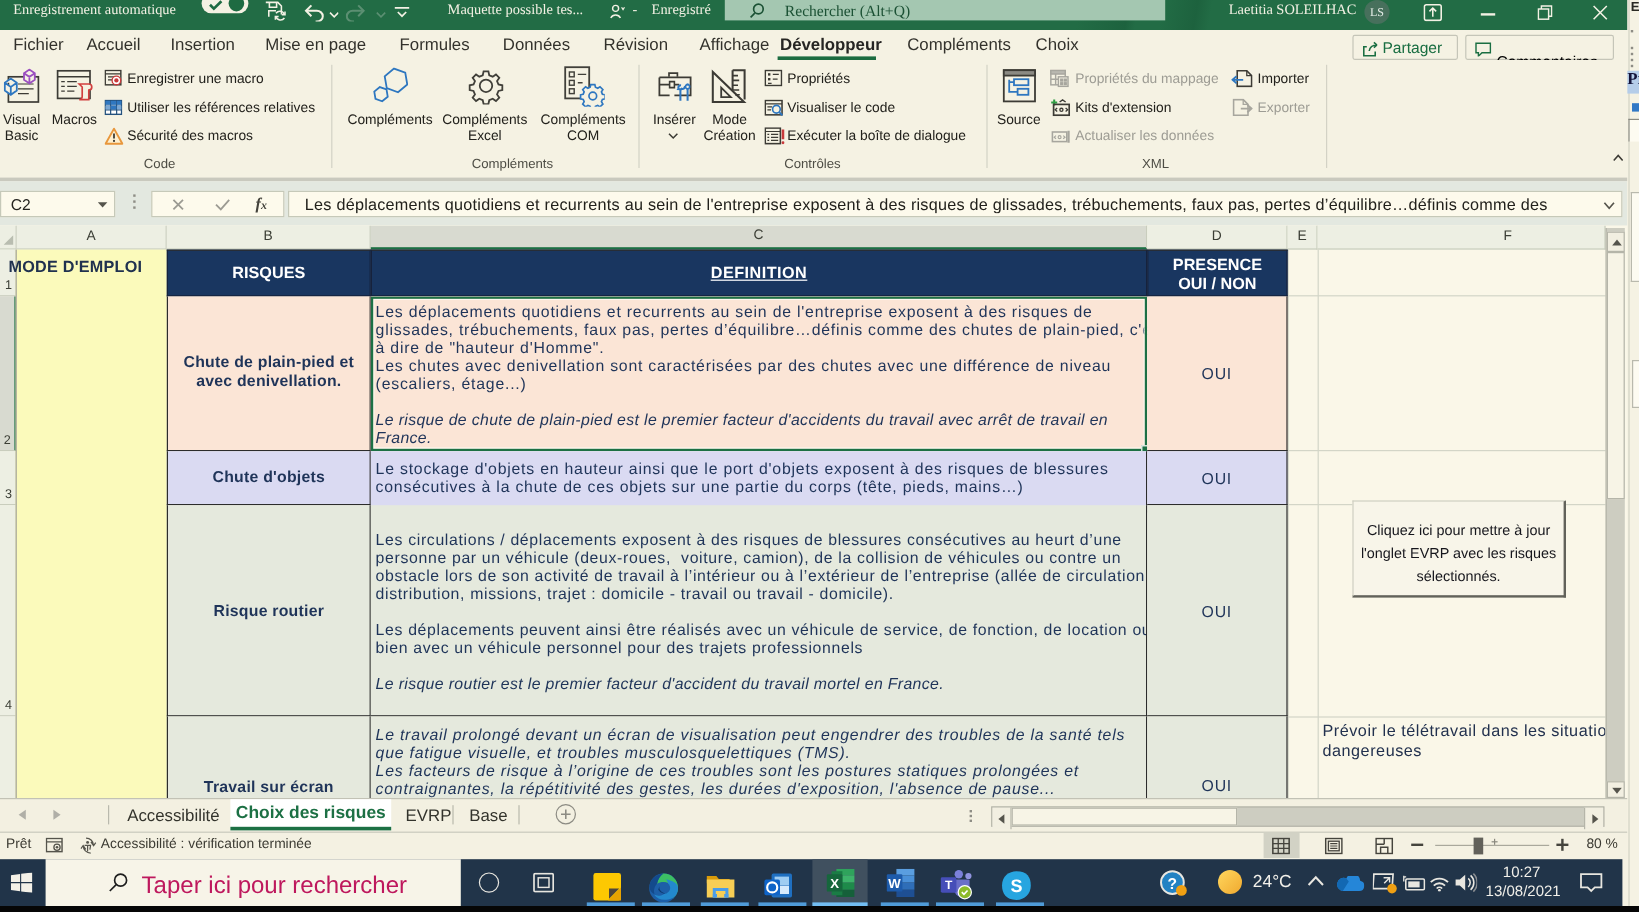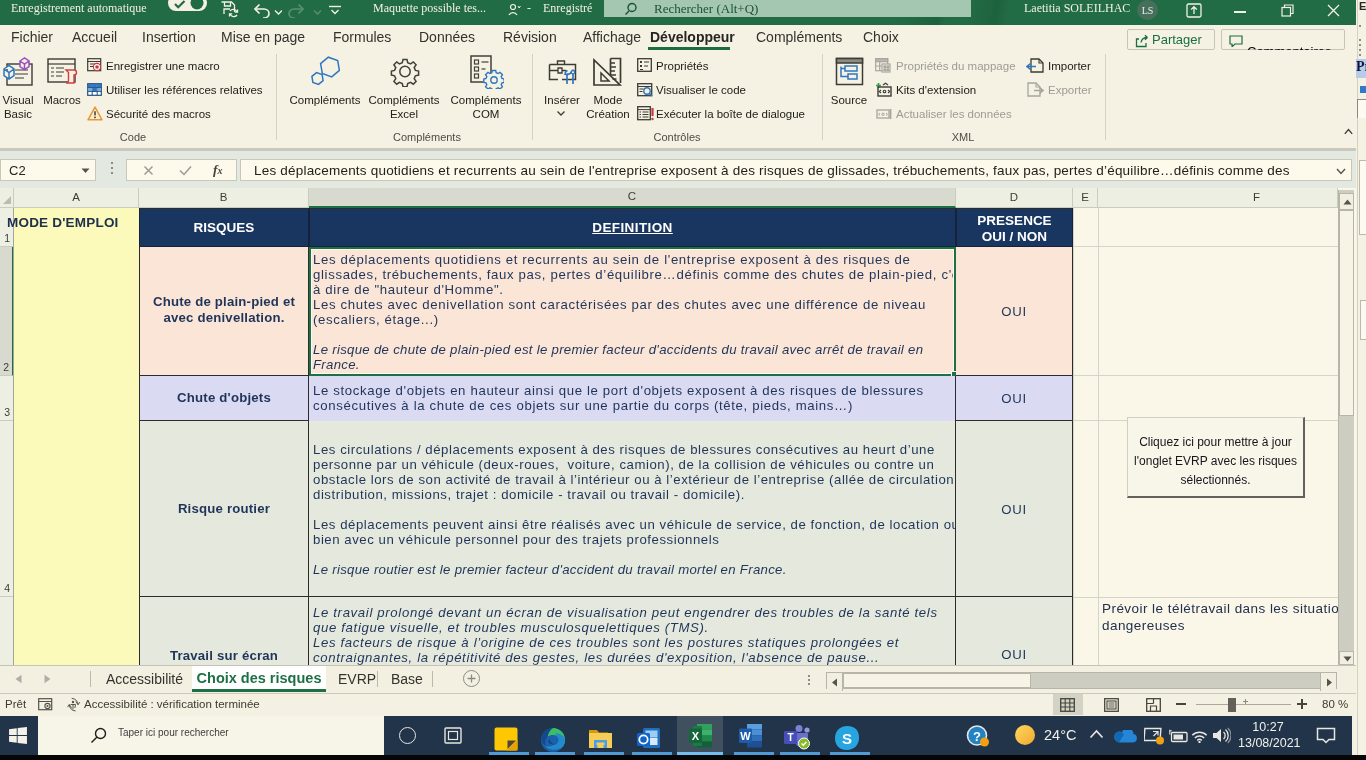--- a/index.html
+++ b/index.html
@@ -551,21 +551,21 @@
   </div>
   <div id="taskbar">
     <svg class="abs" style="left:9px;top:11px" width="18" height="17" viewBox="0 0 20 19">
       <path d="M0 2.6 L8.6 1.4 V9 H0 z M9.6 1.2 L20 0 V9 H9.6 z M0 10 H8.6 V17.6 L0 16.4 z M9.6 10 H20 V19 L9.6 17.8 z" fill="#f4f1e8"></path>
     </svg>
     <div class="abs" style="left:38px;top:0px;width:346px;height:39px;background:#f7f4e8;">
       <svg class="abs" style="left:52px;top:11px" width="17" height="17" viewBox="0 0 17 17">
         <circle cx="10.5" cy="6.5" r="5" fill="none" stroke="#1e1e1e" stroke-width="1.4"></circle>
         <path d="M6.8 10.2 L1.5 15.5" stroke="#1e1e1e" stroke-width="1.4"></path>
       </svg>
-      <div class="abs" style="left:80px;top:11px;font-size:10px;color:#404040;">Taper ici pour rechercher</div>
+      <div class="abs" style="left:80px;top:11px;font-size:20px;color:#be185d;">Taper ici pour rechercher</div>
     </div>
     <div class="abs" style="left:399px;top:11px;width:17px;height:17px;border:1.8px solid #e8e6e0;border-radius:50%;"></div>
     <svg class="abs" style="left:444px;top:11px" width="18" height="17" viewBox="0 0 18 17">
       <rect x="1" y="1" width="16" height="15" rx="1" fill="none" stroke="#e8e6e0" stroke-width="1.4"></rect>
       <rect x="4.5" y="4.5" width="9" height="8" fill="none" stroke="#e8e6e0" stroke-width="1.2"></rect>
     </svg>
 
     <svg class="abs" style="left:494px;top:11px" width="24" height="24" viewBox="0 0 24 24">
       <rect x="0.5" y="0.5" width="23" height="23" rx="2" fill="#fdc802"></rect>
       <path d="M12.5 23.5 L23.5 12.5 V23.5 z" fill="#e8a302"></path>

